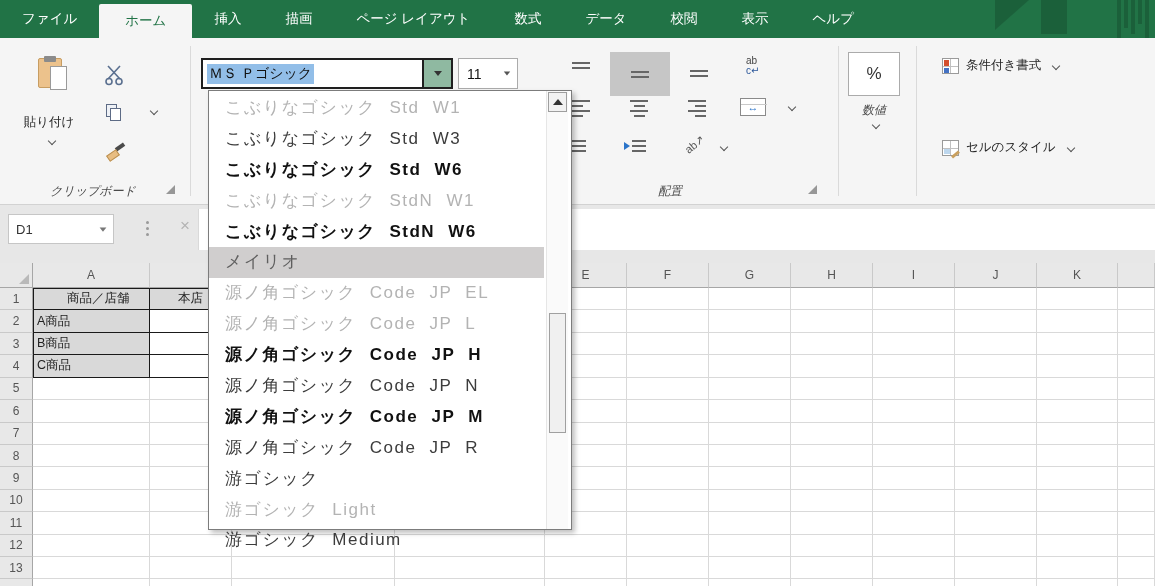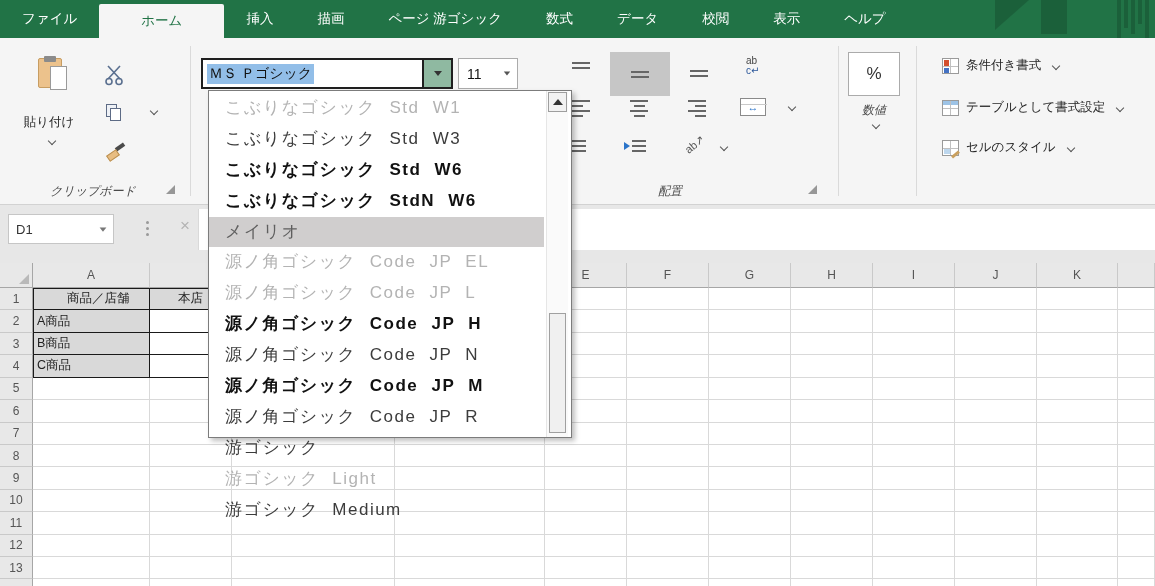--- a/index.html
+++ b/index.html
@@ -11,21 +11,21 @@
   .tabbar{position:absolute;left:0;top:0;width:1155px;height:38px;background:#217346;}
   .deco{position:absolute;right:0;top:0;width:160px;height:38px;pointer-events:none;}
   .deco .tri{position:absolute;left:0;top:0;width:0;height:0;
     border-top:30px solid rgba(0,0,0,.16);border-right:34px solid transparent;}
   .deco .rect{position:absolute;left:46px;top:0;width:26px;height:34px;background:rgba(0,0,0,.16);}
   .deco .bars{position:absolute;right:6px;top:0;display:flex;gap:3px;align-items:flex-start;}
   .deco .bars i{display:block;background:rgba(0,0,0,.16);width:4px;}
   .tabs{position:absolute;left:0;top:0;height:38px;display:flex;align-items:stretch;}
   .tab{display:flex;align-items:center;justify-content:center;height:38px;
        padding:0 22px;color:#fff;font-size:13.5px;cursor:pointer;white-space:nowrap;}
-  .tab.active{background:#f5f5f5;color:#217346;border-radius:2px 2px 0 0;margin-top:4px;height:34px;padding:0 42px;}
+  .tab.active{background:#f5f5f5;color:#217346;border-radius:2px 2px 0 0;margin-top:4px;height:34px;padding:0 26px;}
   .assistant{position:absolute;left:828px;top:0;height:38px;display:flex;align-items:center;gap:10px;color:#fff;font-size:13.5px;cursor:pointer;}
   .bulb{width:13px;height:13px;border:1.5px solid #fff;border-radius:50%;position:relative;}
   .bulb:after{content:"";position:absolute;left:3px;top:12px;width:4px;height:4px;border-left:1.5px solid #fff;border-right:1.5px solid #fff;border-bottom:1.5px solid #fff;}
 
   
   .ribbon{position:absolute;left:0;top:38px;width:1155px;height:167px;background:#f5f5f5;border-bottom:1px solid #d2d2d2;}
   .vsep{position:absolute;top:8px;height:150px;width:1px;background:#dadada;}
   .grouplabel{position:absolute;font-size:12px;color:#4a4a4a;text-align:center;font-style:italic;}
   .launcher{position:absolute;width:0;height:0;border-bottom:9px solid #777;border-left:9px solid transparent;opacity:.75;cursor:pointer;}
   .chev{display:inline-block;width:6px;height:6px;border-right:1.5px solid #555;border-bottom:1.5px solid #555;transform:rotate(45deg);margin-left:5px;vertical-align:2px;}
@@ -101,21 +101,21 @@
   .corner:after{content:"";position:absolute;right:3px;bottom:3px;width:0;height:0;border-bottom:10px solid #b9b9b9;border-left:10px solid transparent;}
   .colhdr{position:absolute;top:0;height:25px;background:#e8e8e8;border-right:1px solid #c9c9c9;border-bottom:1px solid #a6a6a6;display:flex;align-items:center;justify-content:center;font-size:12px;color:#555;cursor:pointer;}
   .rowhdr{position:absolute;left:0;width:33px;background:#e8e8e8;border-right:1px solid #a6a6a6;border-bottom:1px solid #c9c9c9;display:flex;align-items:center;justify-content:center;font-size:12px;color:#555;cursor:pointer;}
   .cell{position:absolute;border-right:1px solid #d9d9d9;border-bottom:1px solid #d9d9d9;font-size:12.5px;color:#222;display:flex;align-items:center;padding-left:4px;cursor:cell;background:#fff;overflow:hidden;white-space:nowrap;}
   .cell.selgray{background:#d9d9d9;}
   .cell.tblb{border-right:1px solid #1a1a1a;border-bottom:1px solid #1a1a1a;}
   .cell.ctr{justify-content:center;padding-left:0;}
   .rangeborder{position:absolute;border:1px solid #1a1a1a;pointer-events:none;}
 
   
-  .fontdd{position:absolute;left:208px;top:90px;width:364px;height:348px;background:#fff;border:1px solid #7c7c7c;box-shadow:3px 3px 5px rgba(0,0,0,.25);z-index:25;}
+  .fontdd{position:absolute;left:208px;top:90px;width:364px;height:440px;background:#fff;border:1px solid #7c7c7c;box-shadow:3px 3px 5px rgba(0,0,0,.25);z-index:25;}
   .fd-item{height:30.9px;line-height:30.9px;padding-left:16px;margin-right:27px;font-size:17px;white-space:nowrap;overflow:hidden;cursor:pointer;letter-spacing:1.5px;word-spacing:7px;}
   .fd-item.light{color:#b3b3b3;}
   .fd-item.regular{color:#3c3c3c;}
   .fd-item.bold{color:#111;font-weight:700;}
   .fd-item.hl{background:#d0cece;color:#5f5f5f;}
   .fd-scroll{position:absolute;left:337px;top:0;width:22px;height:100%;background:#fafafa;border-left:1px solid #e6e6e6;}
   .fd-up{position:absolute;left:1px;top:1px;width:19px;height:20px;background:#f2f2f2;border:1px solid #9e9e9e;display:flex;align-items:center;justify-content:center;cursor:pointer;}
   .tri-up{width:0;height:0;border-left:5px solid transparent;border-right:5px solid transparent;border-bottom:6px solid #333;}
   .fd-thumb{position:absolute;left:2px;top:222px;width:17px;height:120px;background:#f0f0f0;border:1px solid #a0a0a0;cursor:grab;}
 </style>
@@ -134,21 +134,21 @@
           <i style="height:34px"></i>
           <i style="height:24px"></i>
           <i style="height:38px"></i>
         </span>
     </div>
     <div class="tabs" id="tabs">
         <div class="tab">ファイル</div>
         <div class="tab active">ホーム</div>
         <div class="tab">挿入</div>
         <div class="tab">描画</div>
-        <div class="tab">ページ 游ゴシック</div>
+        <div class="tab">ページ レイアウト</div>
         <div class="tab">数式</div>
         <div class="tab">データ</div>
         <div class="tab">校閲</div>
         <div class="tab">表示</div>
         <div class="tab">ヘルプ</div>
       </div>
   </div>
 
   <div class="ribbon">
 
@@ -265,27 +265,20 @@
     <div class="grouplabel" style="left:848px;top:64px;width:52px">数値</div>
     <span class="chev abs" style="left:868px;top:84px"></span>
     <div class="vsep" style="left:916px"></div>
 
     <div class="stylebtn" style="top:19px">
       <span class="gicon cf">
           <span class="a"></span>
           <span class="b"></span>
         </span>
       <span>条件付き書式</span>
-        <span class="chev"></span>
-    </div>
-    <div class="stylebtn" style="top:61px">
-      <span class="gicon tbl2">
-          <span class="a"></span>
-        </span>
-      <span>テーブルとして書式設定</span>
         <span class="chev"></span>
     </div>
     <div class="stylebtn" style="top:101px">
       <span class="gicon cs">
           <span class="a"></span>
           <span class="b"></span>
         </span>
       <span>セルのスタイル</span>
         <span class="chev"></span>
     </div>
@@ -508,20 +501,21 @@
         <div class="cell" style="left: 1118px; top: 316.46px; width: 37px; height: 22.42px;"></div>
       </div>
     <div class="rangeborder" id="rangeborder" style="left: 33px; top: 25px; width: 199px; height: 89.68px;"></div>
   </div>
 
   <div class="fontdd">
     <div id="fontitems" style="padding-top:2px">
         <div class="fd-item light">こぶりなゴシック Std W1</div>
         <div class="fd-item regular">こぶりなゴシック Std W3</div>
         <div class="fd-item bold">こぶりなゴシック Std W6</div>
+        <div class="fd-item light">こぶりなゴシック StdN W1</div>
         <div class="fd-item bold">こぶりなゴシック StdN W6</div>
         <div class="fd-item regular hl">メイリオ</div>
         <div class="fd-item light">源ノ角ゴシック Code JP EL</div>
         <div class="fd-item light">源ノ角ゴシック Code JP L</div>
         <div class="fd-item bold">源ノ角ゴシック Code JP H</div>
         <div class="fd-item regular">源ノ角ゴシック Code JP N</div>
         <div class="fd-item bold">源ノ角ゴシック Code JP M</div>
         <div class="fd-item regular">源ノ角ゴシック Code JP R</div>
         <div class="fd-item regular">游ゴシック</div>
         <div class="fd-item light">游ゴシック Light</div>

